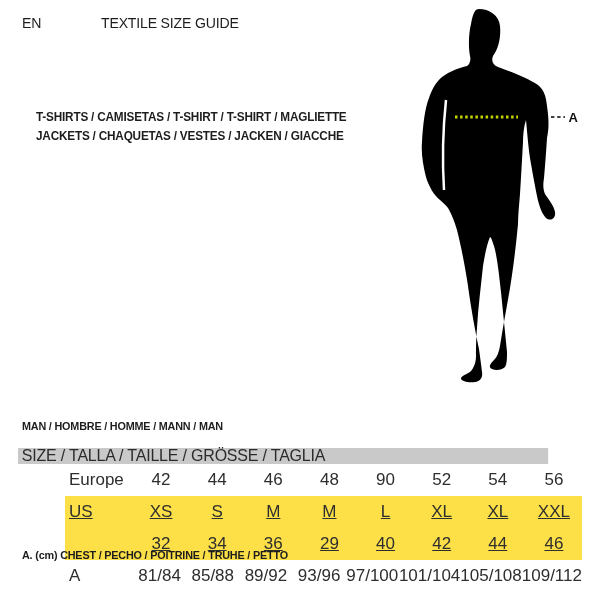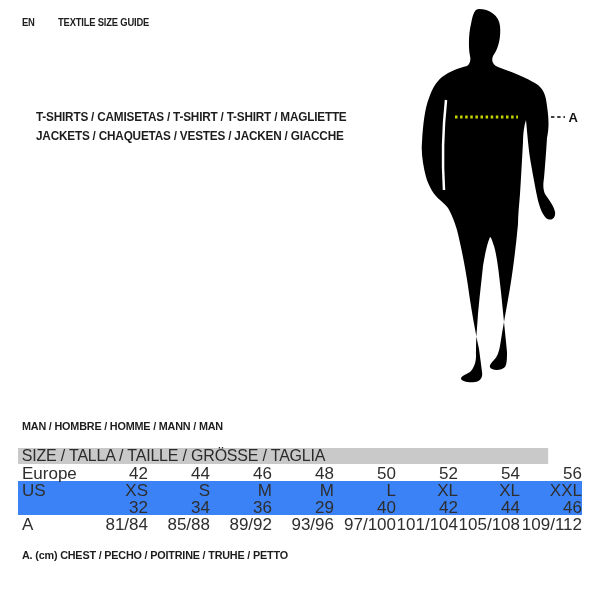--- a/index.html
+++ b/index.html
@@ -5,40 +5,40 @@
   html,body{margin:0;padding:0;}
   body{
     width:600px;height:600px;position:relative;background:#ffffff;
     font-family:"Liberation Sans","DejaVu Sans",sans-serif;color:#1d1d1d;
     overflow:hidden;
   }
   .cond{transform:scaleX(.94);transform-origin:0 50%;letter-spacing:-.2px;white-space:nowrap;}
 
   
   .lang-list{position:absolute;left:22px;top:15px;}
-  .lang-row{display:flex;height:16px;line-height:16px;font-weight:bold;font-size:10px;}
+  .lang-row{display:flex;height:16px;line-height:16px;font-weight:normal;font-size:15px;gap:43px;}
   .lang-code{width:36px;flex:0 0 36px;}
 
   
   .categories{position:absolute;left:36px;top:108px;}
   .cat-line{height:19px;line-height:19px;font-weight:bold;font-size:12.5px;}
 
   
   .figure-wrap{position:absolute;left:415px;top:8px;width:170px;height:378px;}
 
   
   .section-title{position:absolute;left:22px;top:420px;font-weight:bold;font-size:11.5px;height:13px;line-height:13px;}
 
   
   .size-table{position:absolute;left:18px;top:448px;width:564px;font-size:17px;color:#2e2e2e;}
   .tbl-header{height:16px;line-height:16px;background:#c9c9c9;padding-left:4px;color:#2b2b2b;}
-  .tbl-row{display:grid;grid-template-columns:68px repeat(8,1fr);height:17px;align-items:center;}
-  .tbl-row.shade{background:#3b82f6;}
+  .tbl-row{display:grid;grid-template-columns:68px repeat(8,1fr);height:32px;align-items:center;margin-left:47px;}
+  .tbl-row.shade{background:#fde047;text-decoration:underline;}
   .cell-label{padding-left:4px;text-align:left;}
-  .cell-val{text-align:right;}
+  .cell-val{text-align:center;}
 
   
   .footnote{position:absolute;left:22px;top:549px;font-weight:bold;font-size:11.5px;}
 </style>
 </head>
 <body>
 
 <div class="lang-list">
   <div class="lang-row">
     <span class="lang-code cond">EN</span>
@@ -111,21 +111,21 @@
 
 <div class="size-table">
   <div class="tbl-header cond">SIZE / TALLA / TAILLE / GRÖSSE / TAGLIA</div>
 
   <div class="tbl-row">
     <span class="cell-label">Europe</span>
     <span class="cell-val">42</span>
     <span class="cell-val">44</span>
     <span class="cell-val">46</span>
     <span class="cell-val">48</span>
-    <span class="cell-val">50</span>
+    <span class="cell-val">90</span>
     <span class="cell-val">52</span>
     <span class="cell-val">54</span>
     <span class="cell-val">56</span>
   </div>
 
   <div class="tbl-row shade">
     <span class="cell-label">US</span>
     <span class="cell-val">XS</span>
     <span class="cell-val">S</span>
     <span class="cell-val">M</span>

